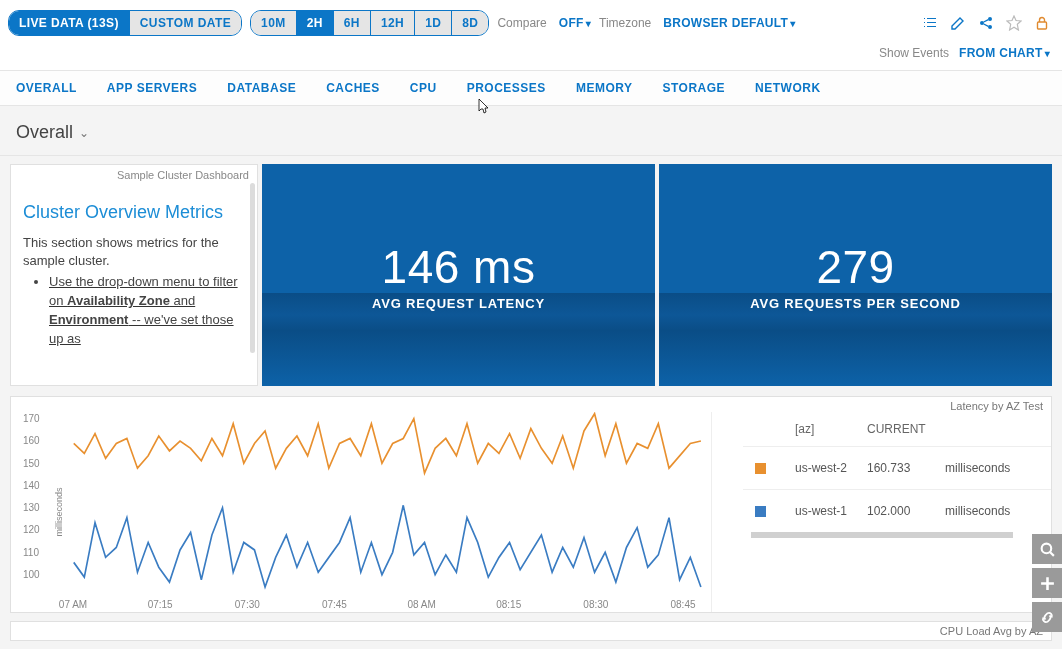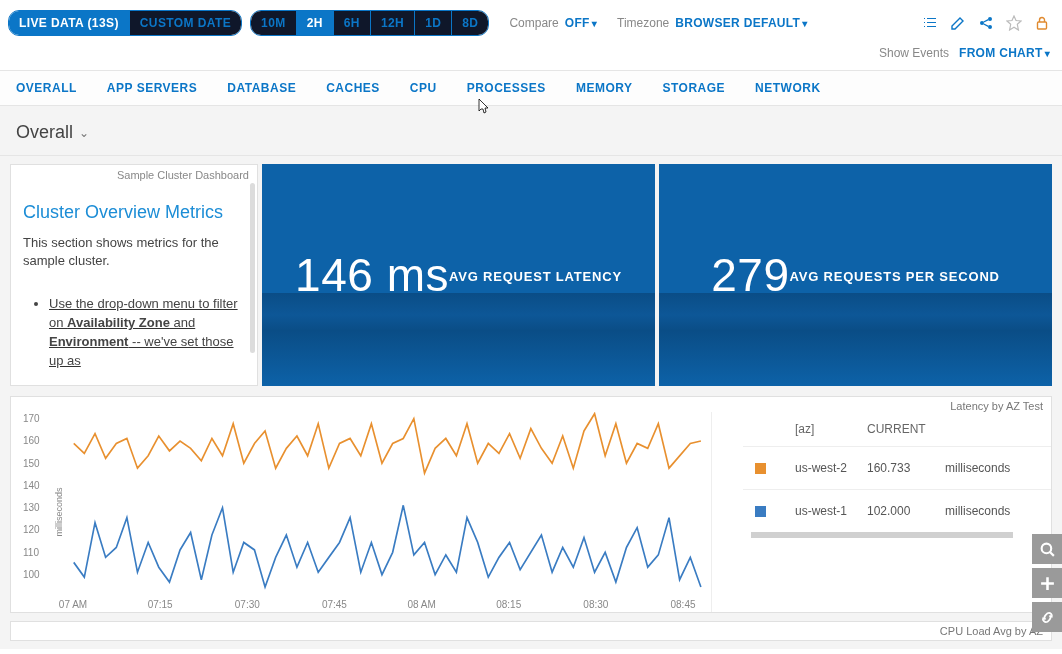--- a/index.html
+++ b/index.html
@@ -29,36 +29,35 @@
   height: 26px;
 }
 .segmented .seg {
   padding: 0 10px;
   display: flex;
   align-items: center;
   font-size: 12px;
   font-weight: 600;
   letter-spacing: 0.4px;
   color: #0b76c7;
-  background: #0f172a;
+  background: #e5e5e5;
   cursor: pointer;
   border-right: 1px solid #0b76c7;
 }
 .segmented .seg:last-child { border-right: none; }
 .segmented .seg.active {
   background: #0b76c7;
   color: #fff;
 }
 
 .compare-block, .timezone-block {
   display: flex;
   align-items: center;
-  gap: 6px;
+  gap: 12px;
   font-size: 12px;
-  margin-left: 12px;
 }
 .muted-label { color: #888; }
 .dropdown-value {
   color: #0b76c7;
   font-weight: 600;
   letter-spacing: 0.3px;
   cursor: pointer;
 }
 .chevron { font-size: 10px; color: #0b76c7; margin-left: 2px; }
 
@@ -153,31 +152,31 @@
   background: #dcdcdc;
   border-radius: 3px;
 }
 .info-card h3 {
   color: #1c8dd6;
   font-size: 18px;
   font-weight: 400;
   margin: 24px 0 10px 0;
   line-height: 1.25;
 }
-.info-card p { color: #444; line-height: 1.45; margin-bottom: 24px; }
+.info-card p { color: #444; line-height: 1.45; margin-bottom: 2px; }
 .info-card ul { padding-left: 26px; text-decoration: underline; }
 .info-card li { color: #444; line-height: 1.45; }
 
 .metric-tile {
   flex: 1;
   height: 222px;
   background: linear-gradient(180deg, #0d62a8 0%, #0d62a8 58%, #0a4d86 58%, #0d5797 68%, #0a4d86 75%, #0d62a8 100%);
   position: relative;
   display: flex;
-  flex-direction: row;
+  flex-direction: column;
   align-items: center;
   justify-content: center;
   color: #fff;
 }
 .metric-value {
   font-size: 46px;
   font-weight: 400;
   letter-spacing: 0.5px;
 }
 .metric-label {

